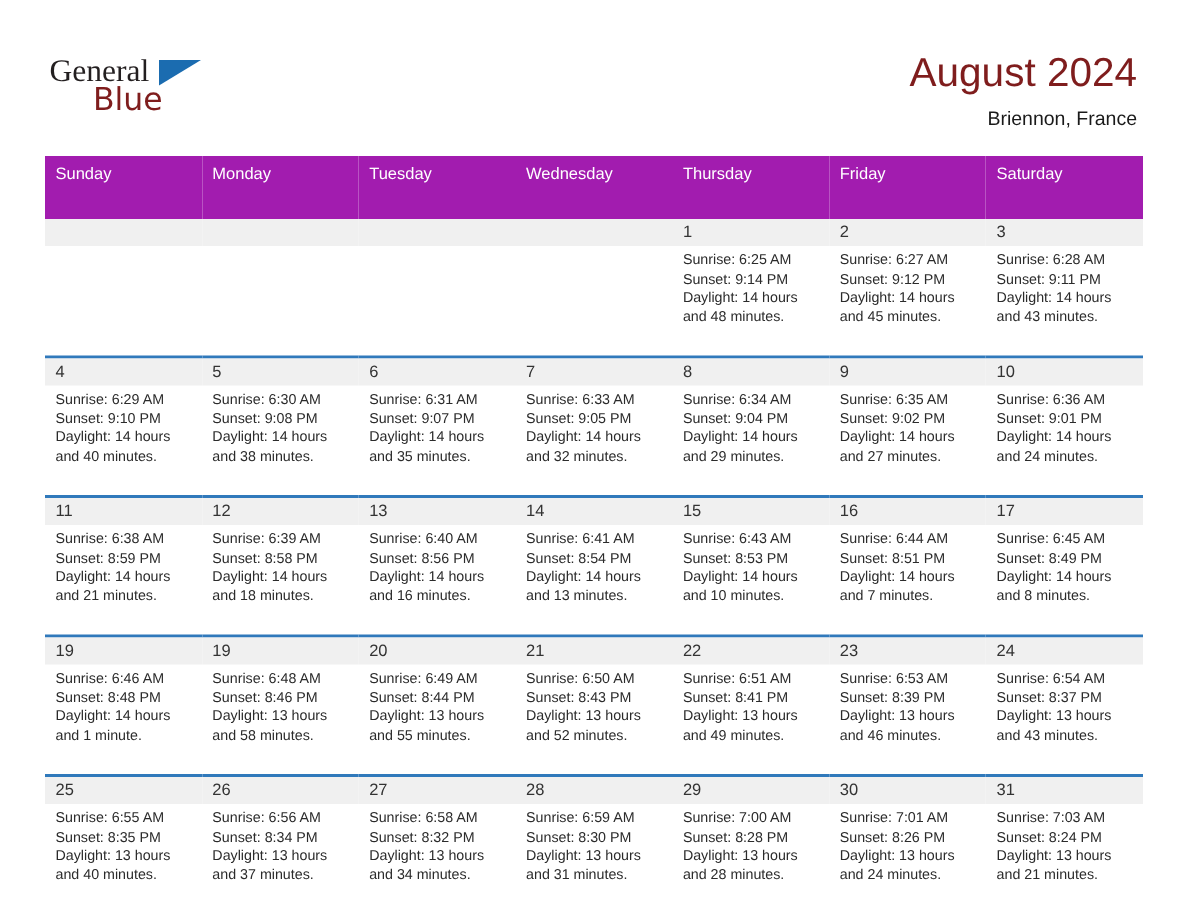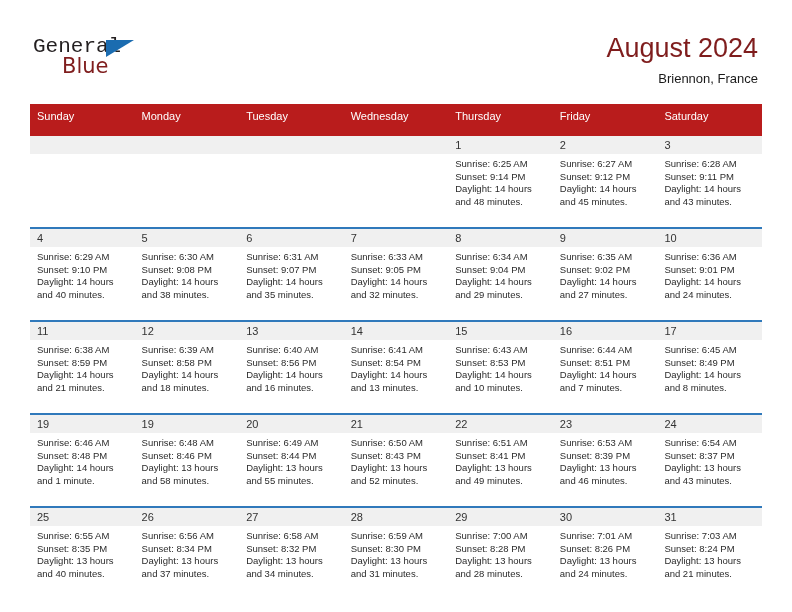--- a/index.html
+++ b/index.html
@@ -36,21 +36,21 @@
     width: 120px;
     height: 46px;
   }
   .logo-general {
     position: absolute;
     left: 0;
     top: 0;
     font-size: 21px;
     letter-spacing: 0px;
     color: #231f20;
-    font-family: Liberation Mono, monospace;
+    font-family: Liberation Serif, serif;
     font-weight: 400;
     line-height: 22px;
   }
   .logo-blue {
     position: absolute;
     left: 29px;
     top: 19px;
     font-size: 21px;
     color: #7f1d1d;
     font-family: "DejaVu Sans", sans-serif;
@@ -95,26 +95,26 @@
     left: 30px;
     top: 104px;
     width: 732px;
   }
   table.cal-table {
     width: 732px;
     border-collapse: collapse;
     table-layout: fixed;
   }
   table.cal-table th {
-    background: #b91c1c;
+    background: #a21caf;
     color: #ffffff;
     font-size: 11px;
     font-weight: 400;
     text-align: left;
-    padding: 6px 0 14px 7px;
+    padding: 6px 0 24px 7px;
     height: 11px;
     border: none;
   }
   table.cal-table td {
     vertical-align: top;
     padding: 0;
     border: none;
     border-top: 2px solid #3079bb;
     height: 91px;
   }

